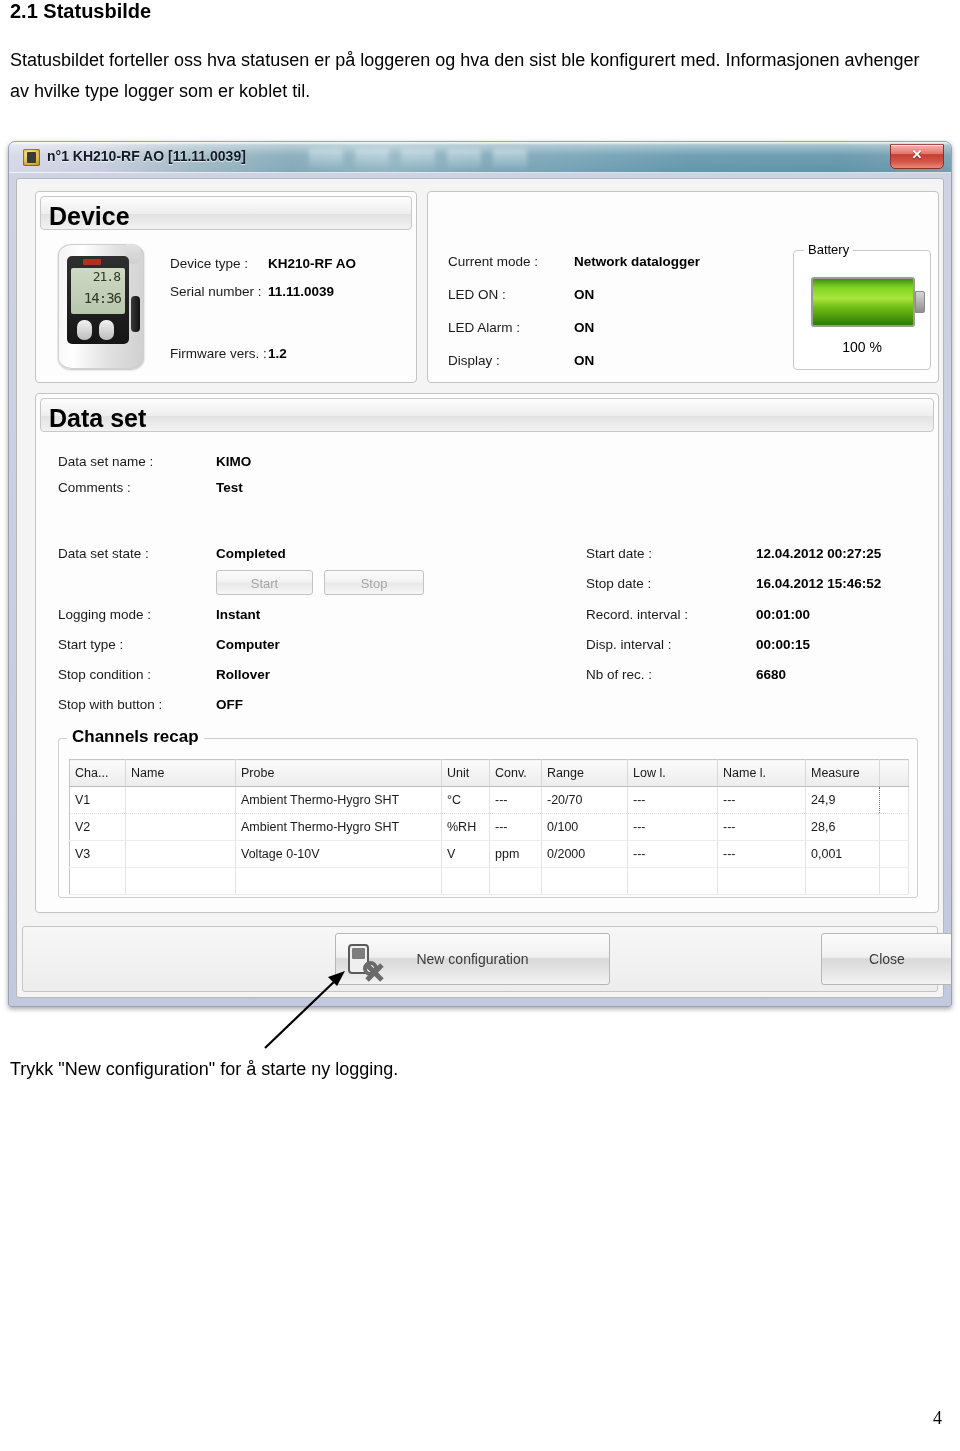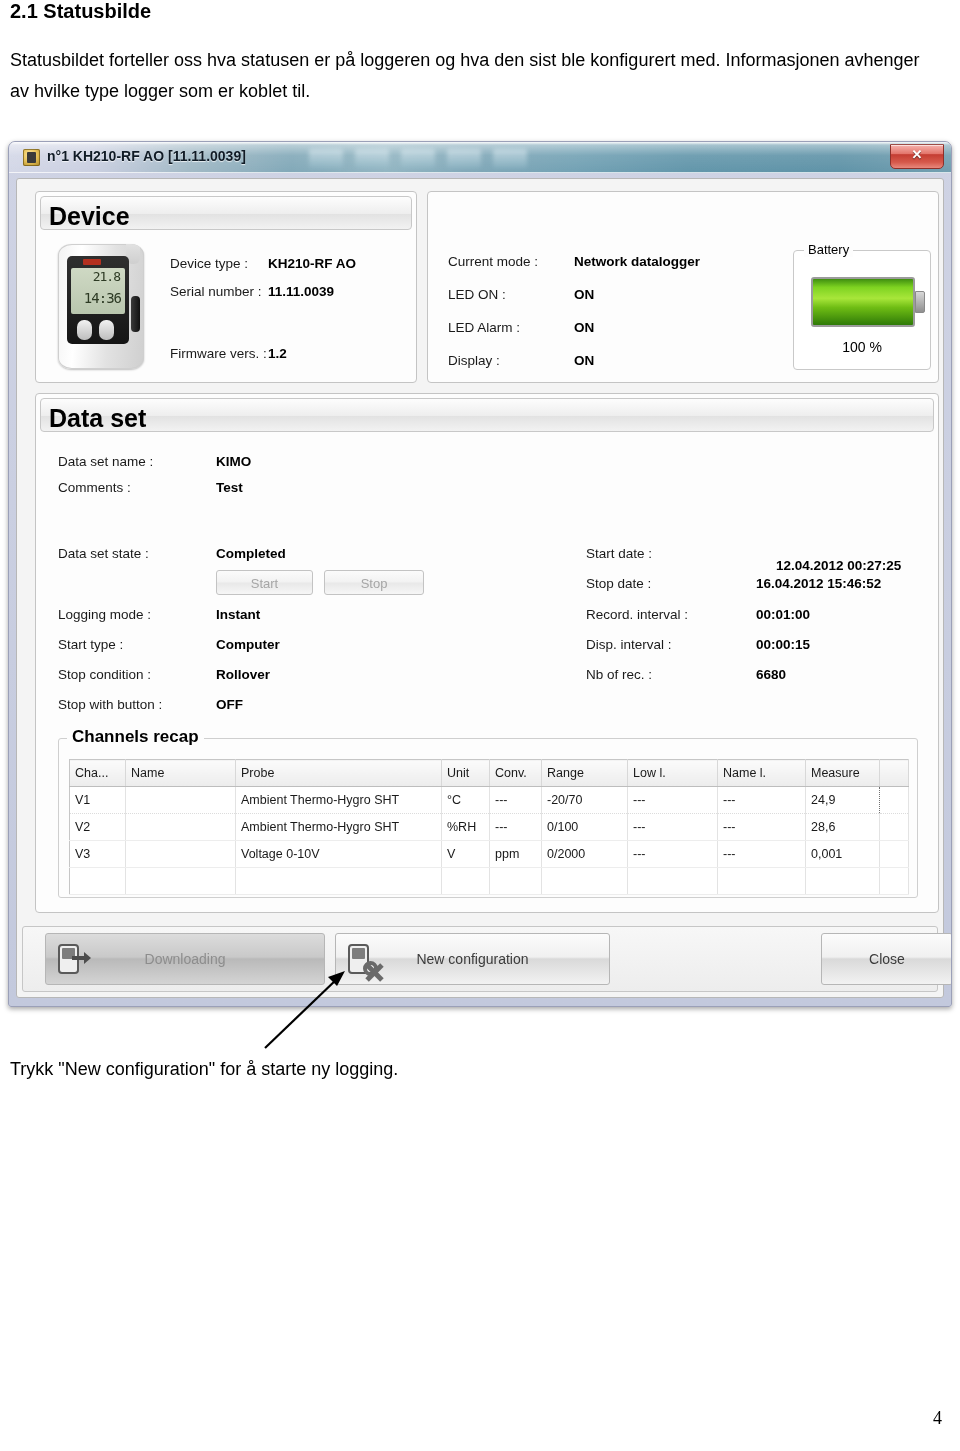--- a/index.html
+++ b/index.html
@@ -510,21 +510,21 @@
       <div class="f-label" style="left:22px; top:243px;">Start type :</div>
       <div class="f-value" style="left:180px; top:243px;">Computer</div>
 
       <div class="f-label" style="left:22px; top:273px;">Stop condition :</div>
       <div class="f-value" style="left:180px; top:273px;">Rollover</div>
 
       <div class="f-label" style="left:22px; top:303px;">Stop with button :</div>
       <div class="f-value" style="left:180px; top:303px;">OFF</div>
 
       <div class="f-label" style="left:550px; top:152px;">Start date :</div>
-      <div class="f-value" style="left:740px; top:152px;margin-top:12px;">12.04.2012 00:27:25</div>
+      <div class="f-value" style="left:720px; top:152px;">12.04.2012 00:27:25</div>
 
       <div class="f-label" style="left:550px; top:182px;">Stop date :</div>
       <div class="f-value" style="left:720px; top:182px;">16.04.2012 15:46:52</div>
 
       <div class="f-label" style="left:550px; top:213px;">Record. interval :</div>
       <div class="f-value" style="left:720px; top:213px;">00:01:00</div>
 
       <div class="f-label" style="left:550px; top:243px;">Disp. interval :</div>
       <div class="f-value" style="left:720px; top:243px;">00:00:15</div>
 
@@ -609,29 +609,20 @@
                 <td></td>
                 <td></td>
               <td></td>
             </tr>
           </tbody>
         </table>
       </div>
     </div>
 
     <div class="btm-bar">
-      <div class="tbtn disabled" style="left:22px; width:280px;">
-        <div class="ic">
-          <div class="ic-dl">
-              <div class="dev"></div>
-              <div class="arr"></div>
-            </div>
-        </div>
-        <div class="lbl">Downloading</div>
-      </div>
 
       <div class="tbtn" style="left:312px; width:275px;">
         <div class="ic">
           <div class="ic-cfg">
               <div class="dev"></div>
               <div class="gear"></div>
             </div>
         </div>
         <div class="lbl">New configuration</div>
       </div>

